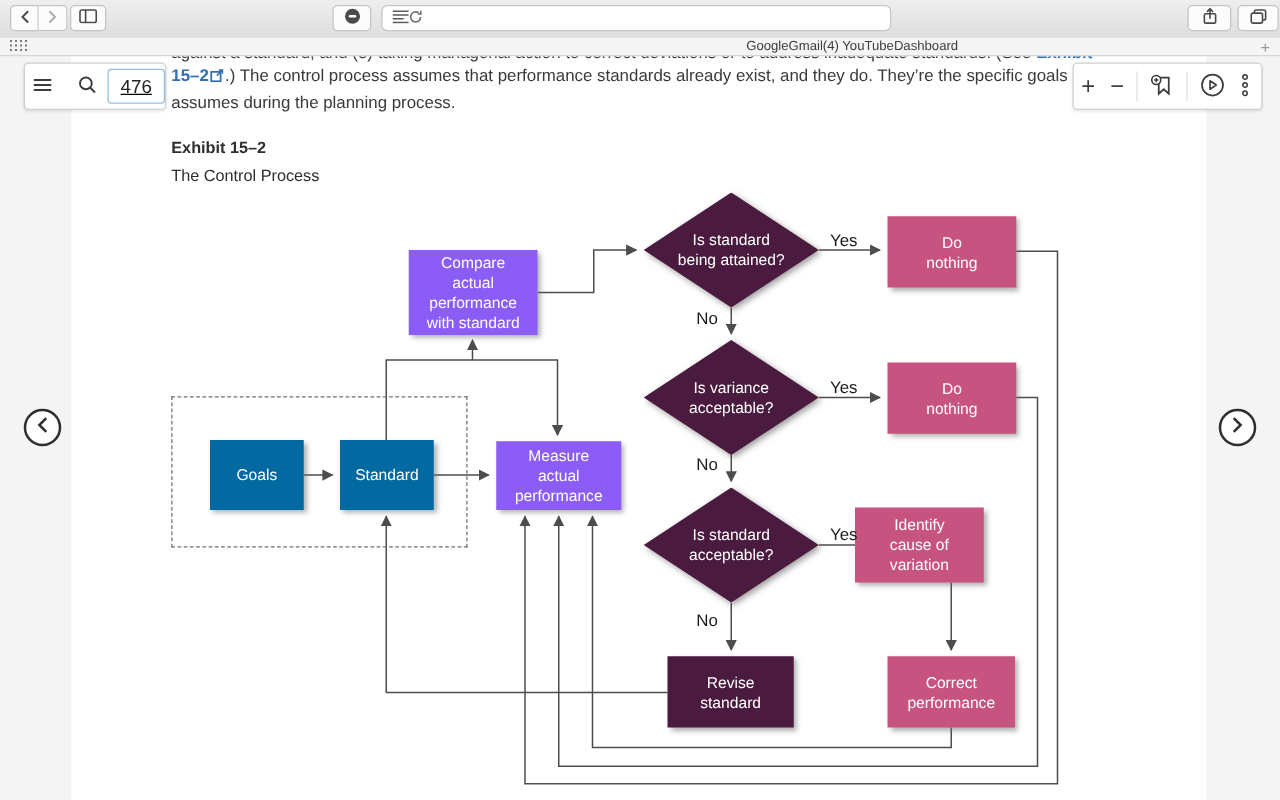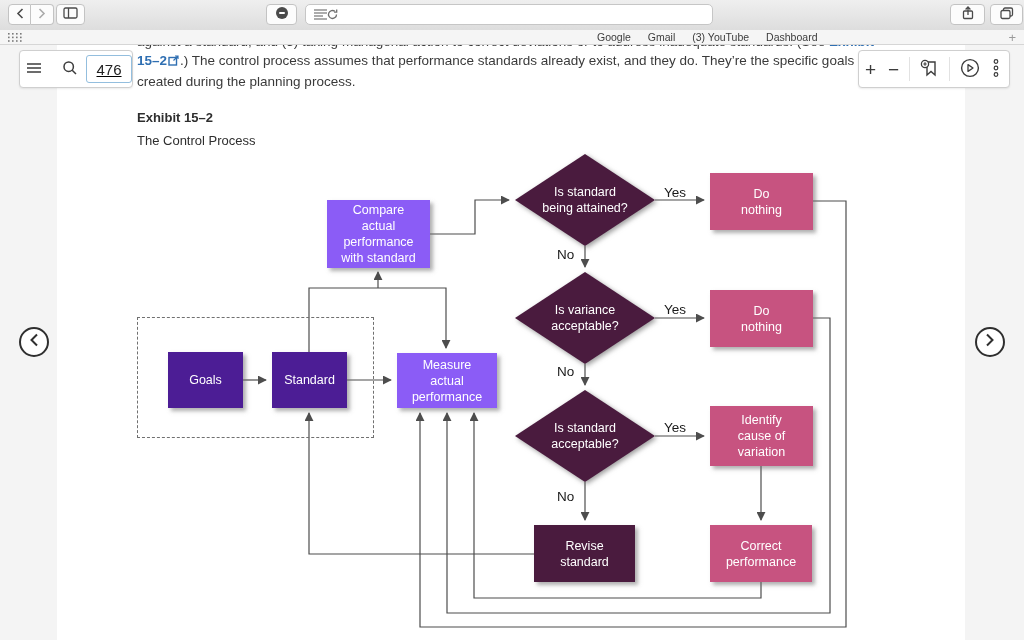--- a/index.html
+++ b/index.html
@@ -18,21 +18,21 @@
   a.link{color:#2f6fb2;text-decoration:none;font-weight:bold;}
   .ext-ico{display:inline-block;vertical-align:-1px;margin:0 1px;}
   .exhibit-head{position:absolute;left:137px;top:110px;font-size:13px;font-weight:bold;color:#2e2e2e;z-index:2;}
   .exhibit-sub{position:absolute;left:137px;top:133px;font-size:13px;color:#2e2e2e;z-index:2;}
 
   
   .node{position:absolute;display:flex;align-items:center;justify-content:center;text-align:center;
         color:#fff;font-size:12.5px;line-height:1.28;white-space:pre-line;z-index:3;
         box-shadow:2.5px 2.5px 4px rgba(110,110,110,.55);}
   .navy{background:#8b5cf6;}
-  .green{background:#4c1d95;}
+  .green{background:#0369a1;}
   .pink{background:#c75380;}
   .plum{background:#4a1b3e;}
   .dwrap{position:absolute;z-index:3;filter:drop-shadow(2px 2px 2.5px rgba(90,90,90,.6));}
   .dshape{width:100%;height:100%;background:#4a1b3e;color:#fff;font-size:12.5px;line-height:1.3;
           display:flex;align-items:center;justify-content:center;text-align:center;white-space:pre-line;
           clip-path:polygon(50% 0,100% 50%,50% 100%,0 50%);}
   .dashed-box{position:absolute;left:137px;top:317px;width:235px;height:119px;border:1px dashed #707070;z-index:2;}
   .yn{position:absolute;font-size:13.5px;color:#1a1a1a;z-index:4;}
   .conn{position:absolute;left:0;top:0;z-index:2;pointer-events:none;}
 
@@ -60,38 +60,38 @@
         display:flex;align-items:center;justify-content:center;box-sizing:border-box;padding:0;}
   .navgrp{position:absolute;left:8px;top:4px;display:flex;z-index:11;}
   .navgrp .cbtn{position:static;border-radius:0;width:23px;}
   .navgrp .cbtn:first-child{border-radius:4px 0 0 4px;}
   .navgrp .cbtn:last-child{border-radius:0 4px 4px 0;border-left:none;}
   .urlfield{position:absolute;left:305px;top:4px;width:408px;height:21px;background:#fff;border:1px solid #c6c6c6;
             border-radius:5px;display:flex;align-items:center;z-index:11;box-sizing:border-box;}
   .urltext{flex:1;text-align:center;font-size:11.5px;color:#2b2b2b;}
   .bmbar{position:absolute;left:0;top:30px;width:1024px;height:14px;background:#f5f5f5;
          border-bottom:1px solid #d6d6d6;z-index:10;display:flex;align-items:center;}
-  .bmitems{position:absolute;left:597px;display:flex;gap:17px;}
+  .bmitems{position:absolute;left:597px;display:flex;}
   .bmitems span{font-size:10.5px;color:#3c3c3c;}
   .bmplus{position:absolute;right:8px;font-size:13px;color:#9a9a9a;line-height:1;}
   .gridico{position:absolute;left:8px;}
 </style>
 </head>
 <body>
 
 <div class="stage">
 
   <div class="page"></div>
 
   <div class="txt clipped"><span>against a standard, and (3) taking managerial action to correct deviations or to address inadequate standards. (See </span><a class="link">Exhibit</a></div>
   <div class="txt line2"><a class="link">15–2</a><span class="ext-ico"><svg width="11" height="11" viewBox="0 0 11 11">
           <rect x="1" y="2.5" width="7.5" height="7.5" fill="none" stroke="#2f6fb2" stroke-width="1.4"></rect>
           <path d="M5.5 5.5 L10 1 M7 1 h3 v3" stroke="#2f6fb2" stroke-width="1.2" fill="none"></path>
         </svg></span><span>.) The control process assumes that performance standards already exist, and they do. They’re the specific goals</span></div>
-  <div class="txt line3">created during the planning process.</div>
+  <div class="txt line3">assumes during the planning process.</div>
 
   <div class="exhibit-head">Exhibit 15–2</div>
   <div class="exhibit-sub">The Control Process</div>
 
   <svg class="conn" width="1024" height="640">
     <defs>
       <marker id="arr" viewBox="0 0 10 10" refX="9" refY="5" markerWidth="7.5" markerHeight="7.5" orient="auto-start-reverse">
         <path d="M0,0 L10,5 L0,10 z" fill="#4d4d4d"></path>
       </marker>
     </defs>
@@ -123,21 +123,21 @@
 actual
 performance</div>
   <div class="node navy" style="left:327px;top:200px;width:103px;height:68px">Compare
 actual
 performance
 with standard</div>
   <div class="node pink" style="left:710px;top:173px;width:103px;height:57px">Do
 nothing</div>
   <div class="node pink" style="left:710px;top:290px;width:103px;height:57px">Do
 nothing</div>
-  <div class="node pink" style="left:710px;top:406px;width:103px;height:60px">Identify
+  <div class="node pink" style="left:684px;top:406px;width:103px;height:60px">Identify
 cause of
 variation</div>
   <div class="node plum" style="left:534px;top:525px;width:101px;height:57px">Revise
 standard</div>
   <div class="node pink" style="left:710px;top:525px;width:102px;height:57px">Correct
 performance</div>
 
   <div class="dwrap" style="left:515px;top:154px;width:140px;height:92px">
       <div class="dshape">Is standard
 being attained?</div>
@@ -277,19 +277,19 @@
             <rect x="12" y="3.6" width="1.6" height="1.6"></rect>
             <rect x="0" y="7.2" width="1.6" height="1.6"></rect>
             <rect x="4" y="7.2" width="1.6" height="1.6"></rect>
             <rect x="8" y="7.2" width="1.6" height="1.6"></rect>
             <rect x="12" y="7.2" width="1.6" height="1.6"></rect>
           </g>
         </svg></span>
     <div class="bmitems">
       <span>Google</span>
       <span>Gmail</span>
-      <span>(3) YouTube</span>
+      <span>(4) YouTube</span>
       <span>Dashboard</span>
     </div>
     <span class="bmplus">+</span>
   </div>
 
 </div>
 
 </body></html>

